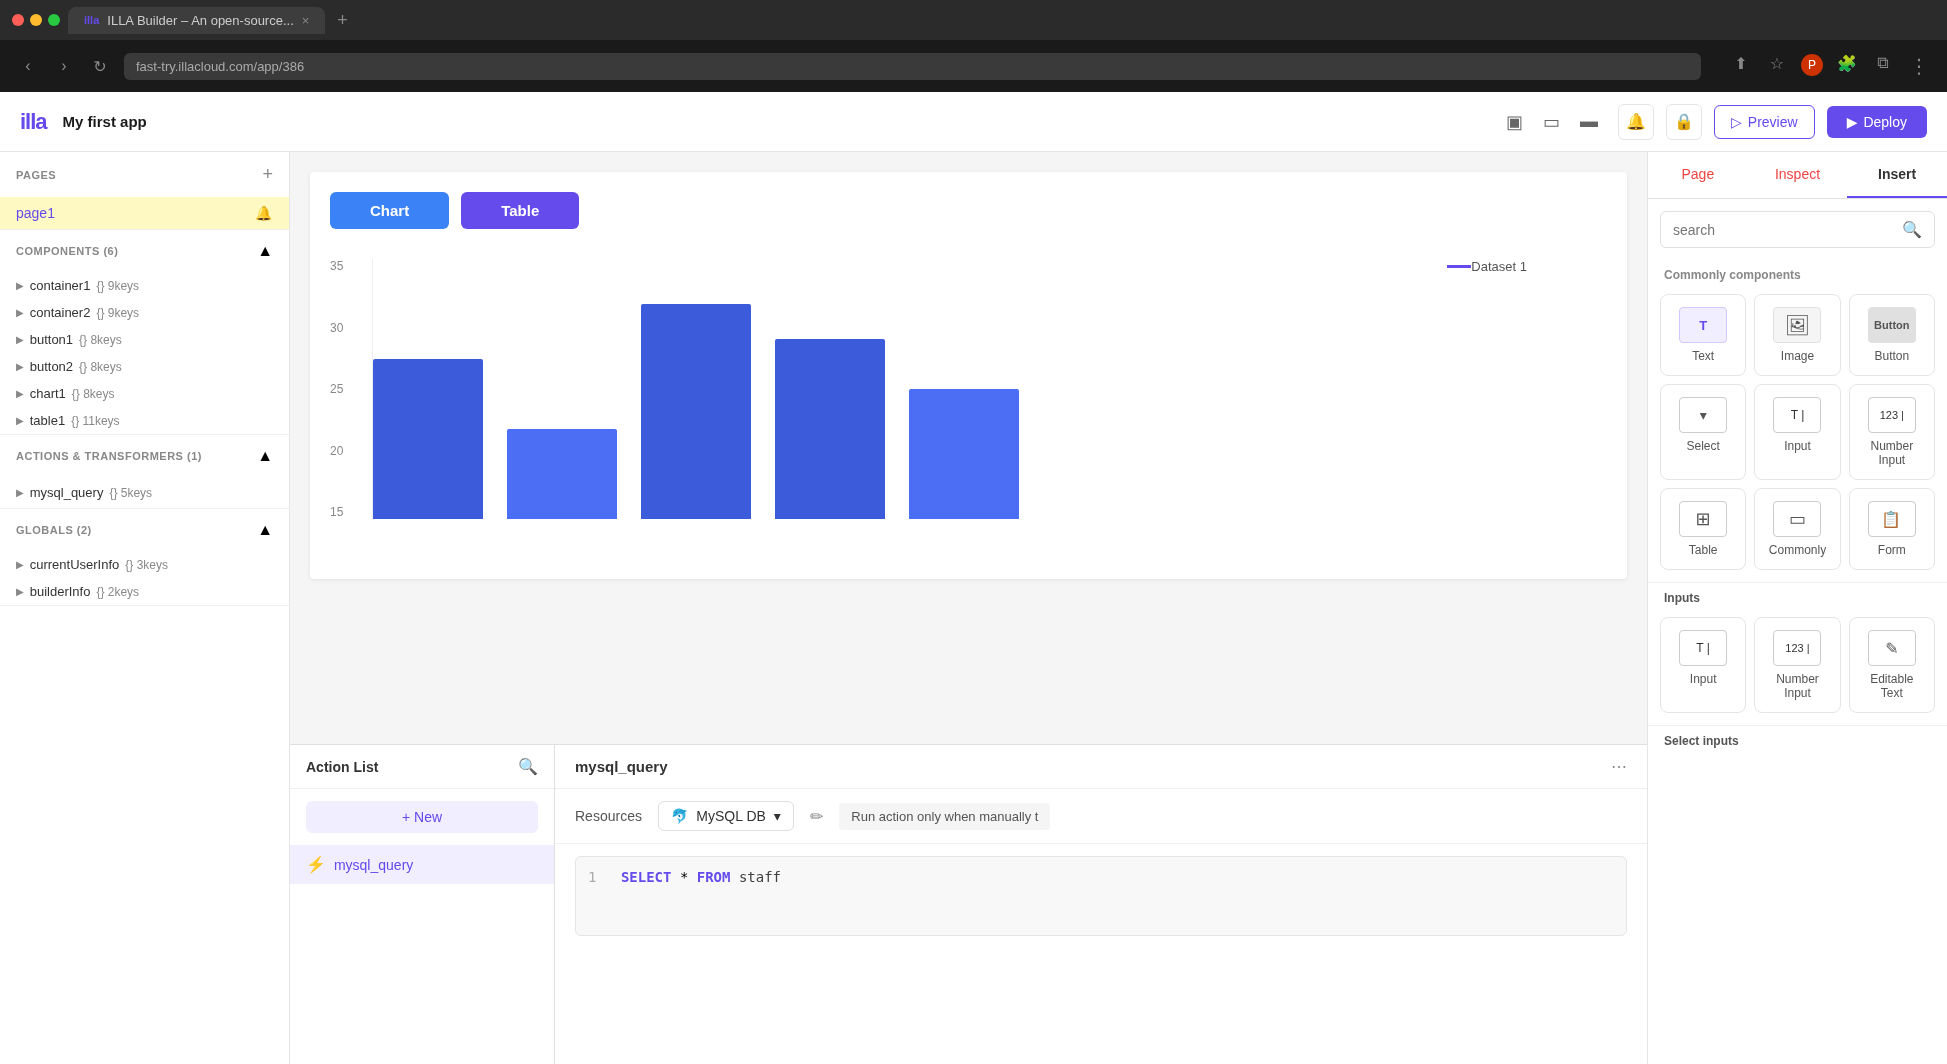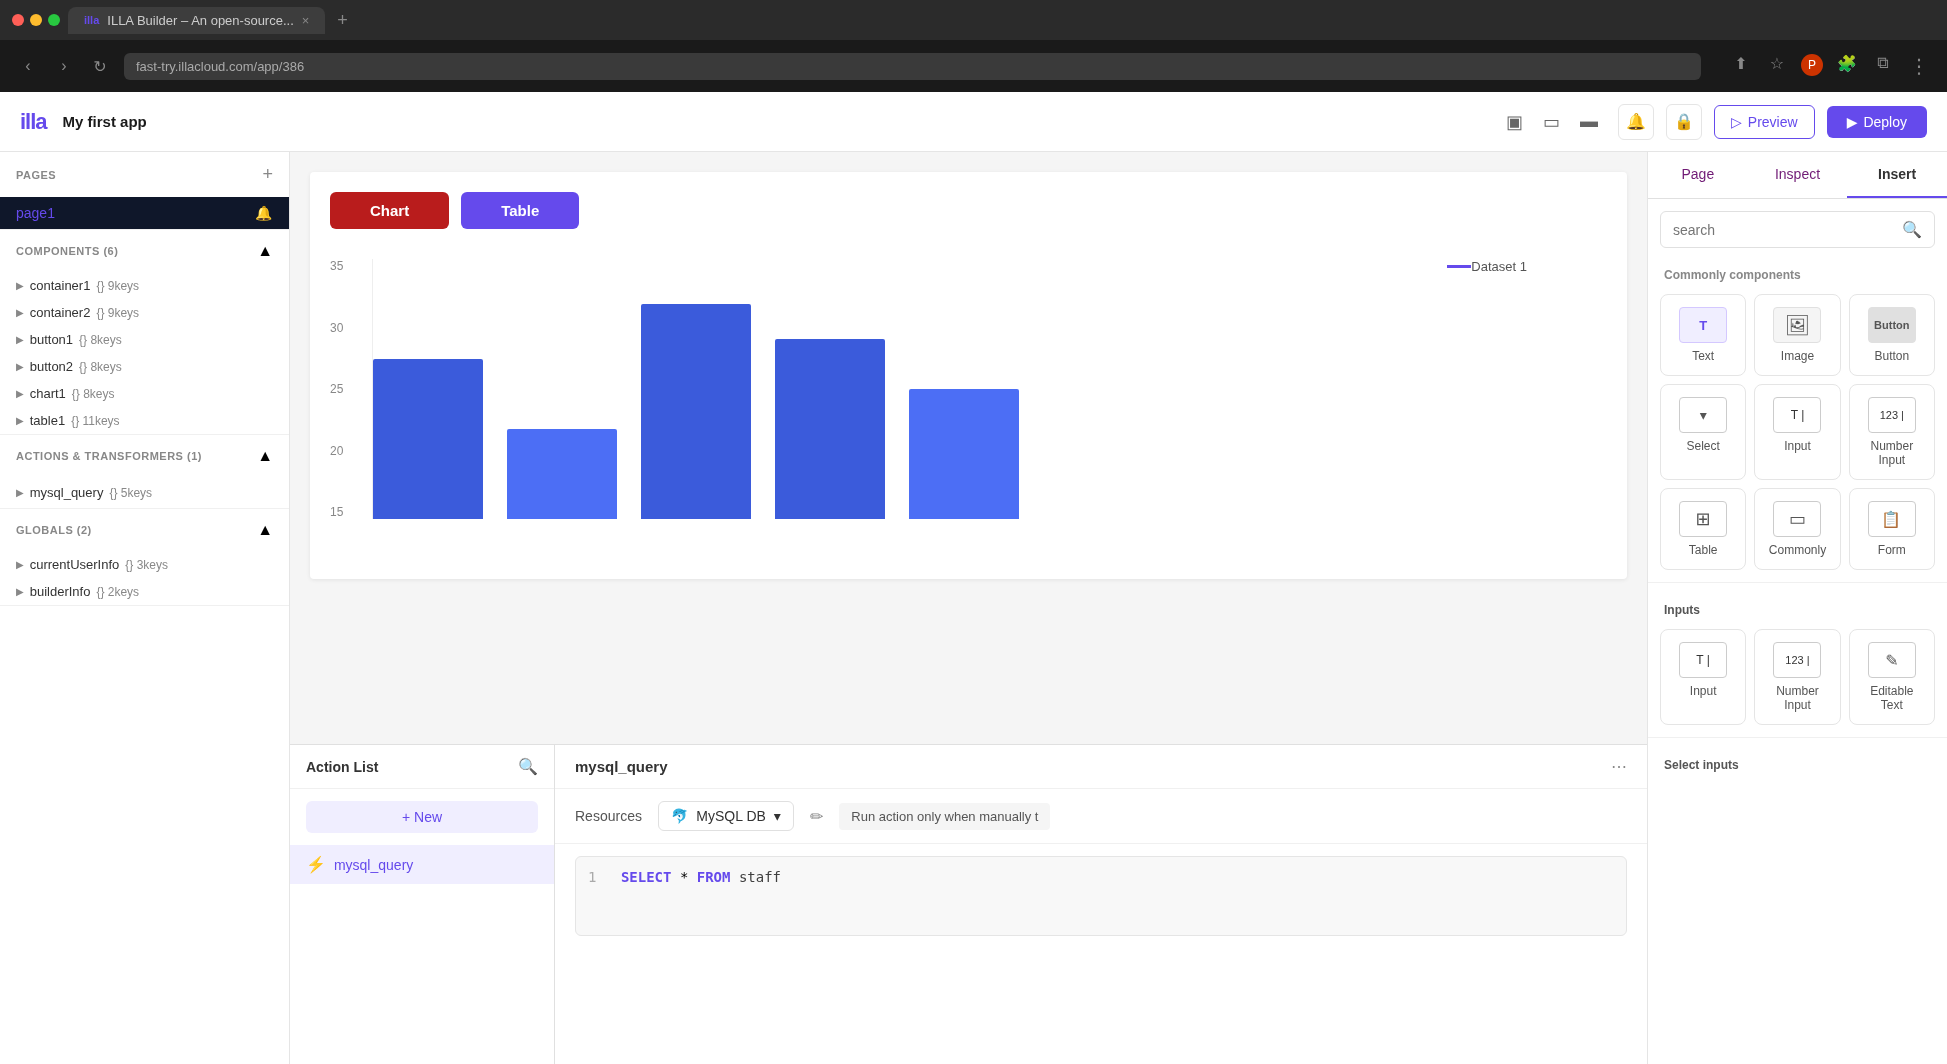--- a/index.html
+++ b/index.html
@@ -40,40 +40,40 @@
     .main-layout { display: flex; height: calc(1064px - 40px - 52px - 60px); }
 
     
     .left-panel { width: 290px; background: #fff; border-right: 1px solid #e5e5e5; display: flex; flex-direction: column; overflow-y: auto; }
 
     
     .panel-section { border-bottom: 1px solid #f0f0f0; }
     .panel-section-header { display: flex; align-items: center; justify-content: space-between; padding: 12px 16px; }
     .panel-section-title { font-size: 11px; font-weight: 700; color: #888; letter-spacing: 0.5px; text-transform: uppercase; }
     .panel-section-add { color: #888; font-size: 18px; cursor: pointer; }
-    .page-item { display: flex; align-items: center; justify-content: space-between; padding: 8px 16px; background: #0f172a; cursor: pointer; }
+    .page-item { display: flex; align-items: center; justify-content: space-between; padding: 8px 16px; background: #fef9c3; cursor: pointer; }
     .page-item-name { font-size: 14px; color: #654aec; font-weight: 500; }
     .page-item-icon { color: #888; font-size: 14px; }
 
     
     .component-item { display: flex; align-items: center; gap: 6px; padding: 6px 16px; cursor: pointer; font-size: 13px; color: #444; }
     .component-arrow { color: #888; font-size: 10px; }
     .component-name { font-weight: 500; color: #333; }
     .component-meta { color: #888; font-size: 12px; }
 
     
     .actions-section { border-bottom: 1px solid #f0f0f0; }
     .action-item { display: flex; align-items: center; gap: 6px; padding: 8px 16px; cursor: pointer; font-size: 13px; color: #444; }
 
     
     .canvas-area { flex: 1; background: #f0f0f0; display: flex; flex-direction: column; overflow: hidden; }
     .canvas-top { flex: 1; background: #f5f5f5; padding: 20px; overflow: hidden; }
     .canvas-content { background: #fff; border-radius: 4px; padding: 20px; min-height: 380px; box-shadow: 0 1px 4px rgba(0,0,0,0.08); }
     .canvas-buttons { display: flex; gap: 12px; margin-bottom: 20px; }
-    .canvas-btn-chart { background: #b91c1c; color: #fff; border: none; border-radius: 6px; padding: 10px 40px; font-size: 15px; font-weight: 600; cursor: pointer; }
+    .canvas-btn-chart { background: #3b82f6; color: #fff; border: none; border-radius: 6px; padding: 10px 40px; font-size: 15px; font-weight: 600; cursor: pointer; }
     .canvas-btn-table { background: #654aec; color: #fff; border: none; border-radius: 6px; padding: 10px 40px; font-size: 15px; font-weight: 600; cursor: pointer; }
 
     
     .chart-container { position: relative; height: 300px; }
     .chart-legend { display: flex; align-items: center; position: absolute; top: 0; right: 80px; font-size: 13px; color: #555; }
     .chart-legend-line { width: 24px; height: 3px; background: #654aec; }
     .bar { background: #3b5bdb; border-radius: 2px 2px 0 0; min-width: 100px; }
 
     
     .bottom-panel { height: 320px; border-top: 1px solid #e0e0e0; display: flex; background: #fff; }
@@ -100,33 +100,33 @@
     .code-line-num { color: #aaa; margin-right: 16px; }
     .code-keyword { color: #654aec; font-weight: 600; }
     .code-table { color: #404040; font-weight: 400; }
     .transformer-row { display: flex; align-items: center; justify-content: space-between; padding: 12px 20px; }
     .transformer-label { font-size: 14px; color: #555; font-weight: 500; }
     .disable-btn { background: #f0f0f0; border: none; border-radius: 4px; padding: 4px 12px; font-size: 13px; color: #555; cursor: pointer; }
 
     
     .right-panel { width: 300px; background: #fff; border-left: 1px solid #e5e5e5; display: flex; flex-direction: column; }
     .right-tabs { display: flex; border-bottom: 1px solid #e0e0e0; }
-    .right-tab { flex: 1; padding: 14px; text-align: center; font-size: 14px; color: #701a75; cursor: pointer; border-bottom: 2px solid transparent; }
+    .right-tab { flex: 1; padding: 14px; text-align: center; font-size: 14px; color: #ef4444; cursor: pointer; border-bottom: 2px solid transparent; }
     .right-tab.active { color: #333; font-weight: 600; border-bottom: 2px solid #654aec; }
     .insert-search { display: flex; align-items: center; margin: 12px; border: 1px solid #e0e0e0; border-radius: 6px; padding: 8px 12px; gap: 8px; }
     .insert-search input { border: none; outline: none; flex: 1; font-size: 14px; color: #333; background: transparent; }
     .insert-search-icon { color: #aaa; }
 
     .components-section-title { font-size: 12px; font-weight: 600; color: #888; padding: 8px 16px 4px; text-transform: none; }
     .components-grid { display: grid; grid-template-columns: repeat(3, 1fr); gap: 8px; padding: 8px 12px; }
     .component-card { border: 1px solid #e5e5e5; border-radius: 8px; padding: 12px 8px; display: flex; flex-direction: column; align-items: center; gap: 6px; cursor: pointer; background: #fff; }
     .component-card-icon { width: 48px; height: 36px; background: #f5f5f5; border-radius: 4px; display: flex; align-items: center; justify-content: center; font-size: 18px; color: #555; border: 1px solid #e0e0e0; }
     .component-card-label { font-size: 12px; color: #555; text-align: center; }
 
-    .section-divider { font-size: 12px; font-weight: 600; color: #555; padding: 20px 16px 4px; border-top: 1px solid #f0f0f0; margin-top: 4px; }
+    .section-divider { font-size: 12px; font-weight: 600; color: #555; padding: 8px 16px 4px; border-top: 1px solid #f0f0f0; margin-top: 4px; }
     .inputs-grid { display: grid; grid-template-columns: repeat(3, 1fr); gap: 8px; padding: 8px 12px; }
 
     
     ::-webkit-scrollbar { width: 6px; }
     ::-webkit-scrollbar-track { background: #f1f1f1; }
     ::-webkit-scrollbar-thumb { background: #ccc; border-radius: 3px; }
 
     .globals-section {}
     .section-collapse { cursor: pointer; }
   </style>

